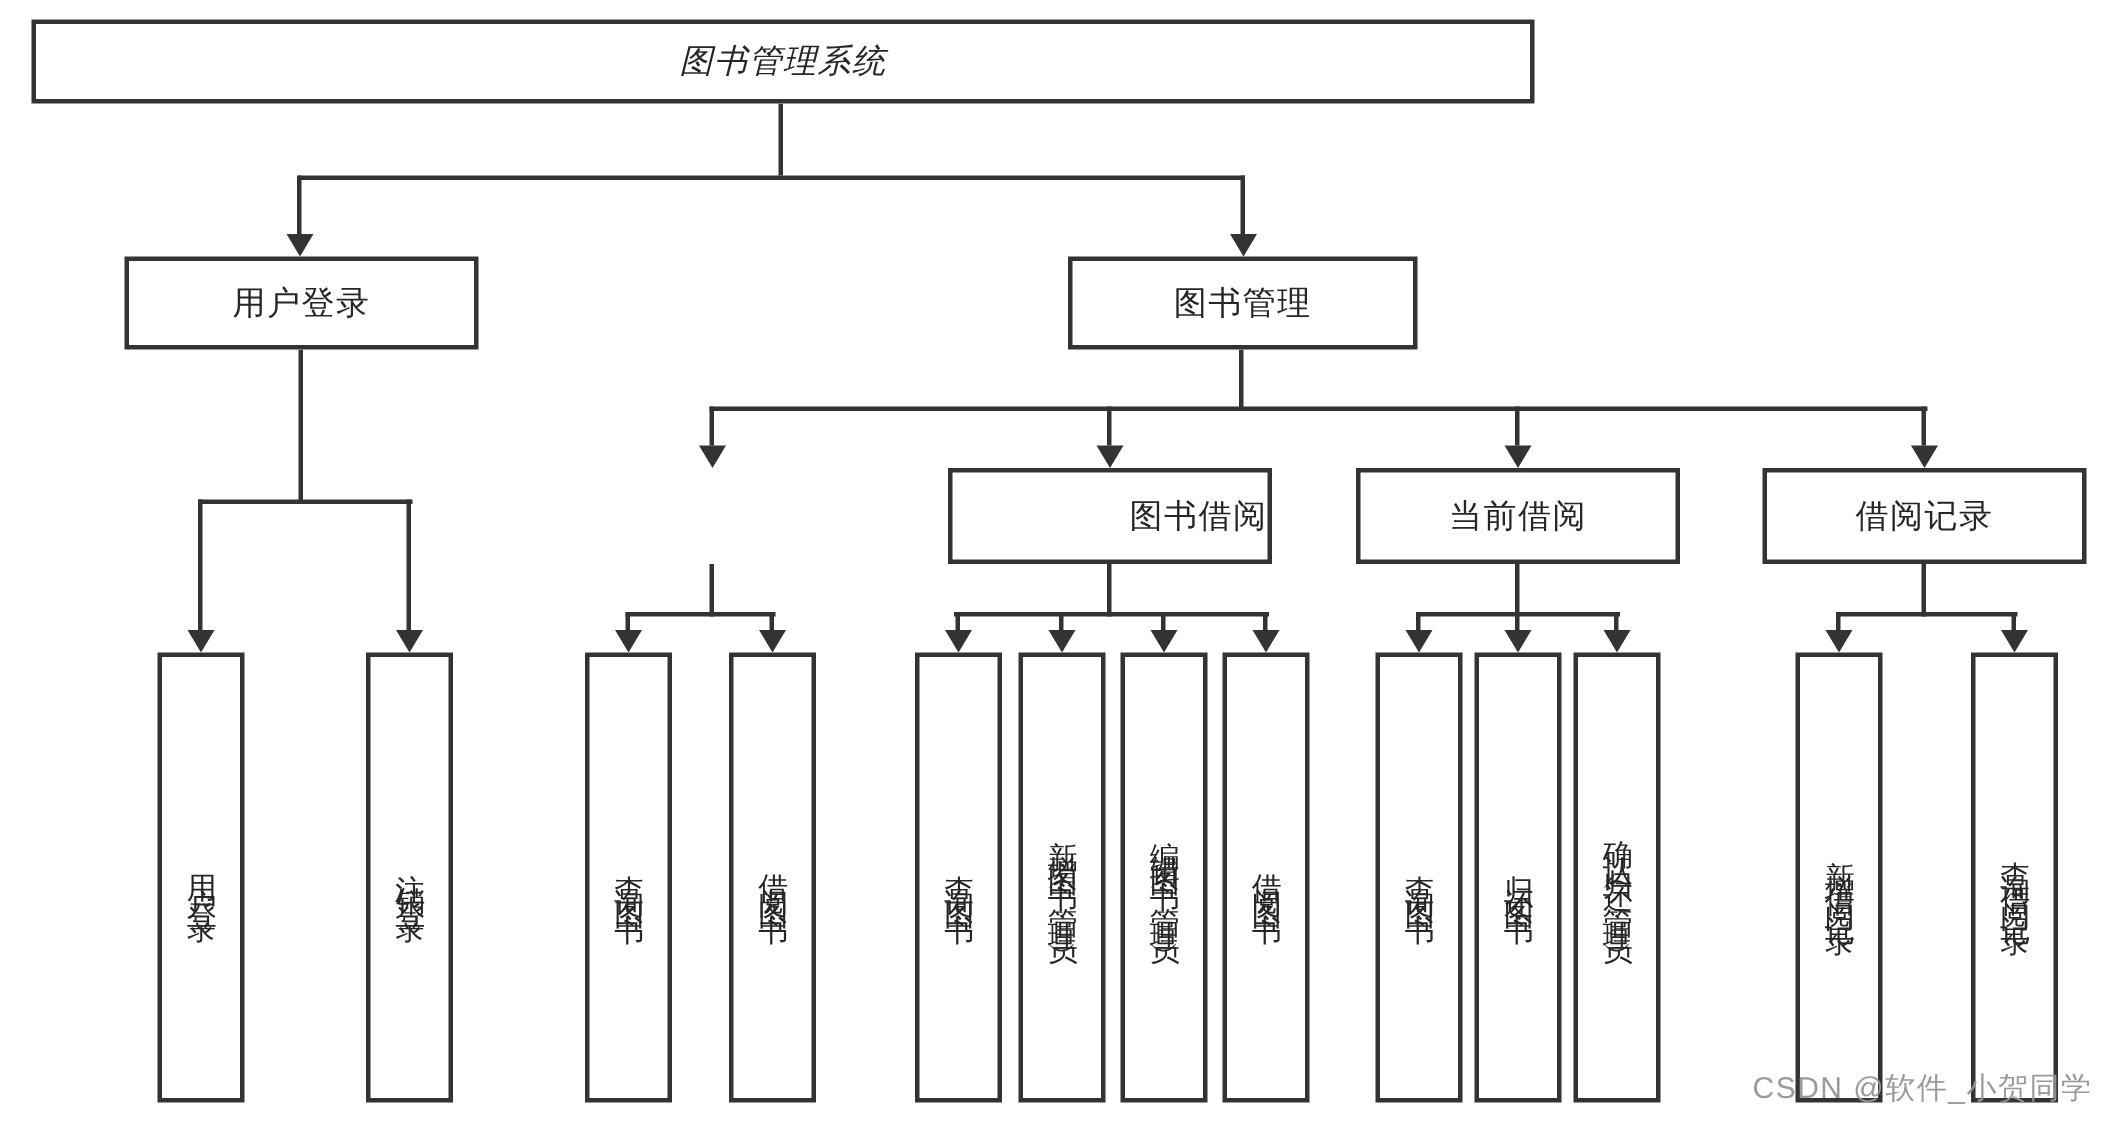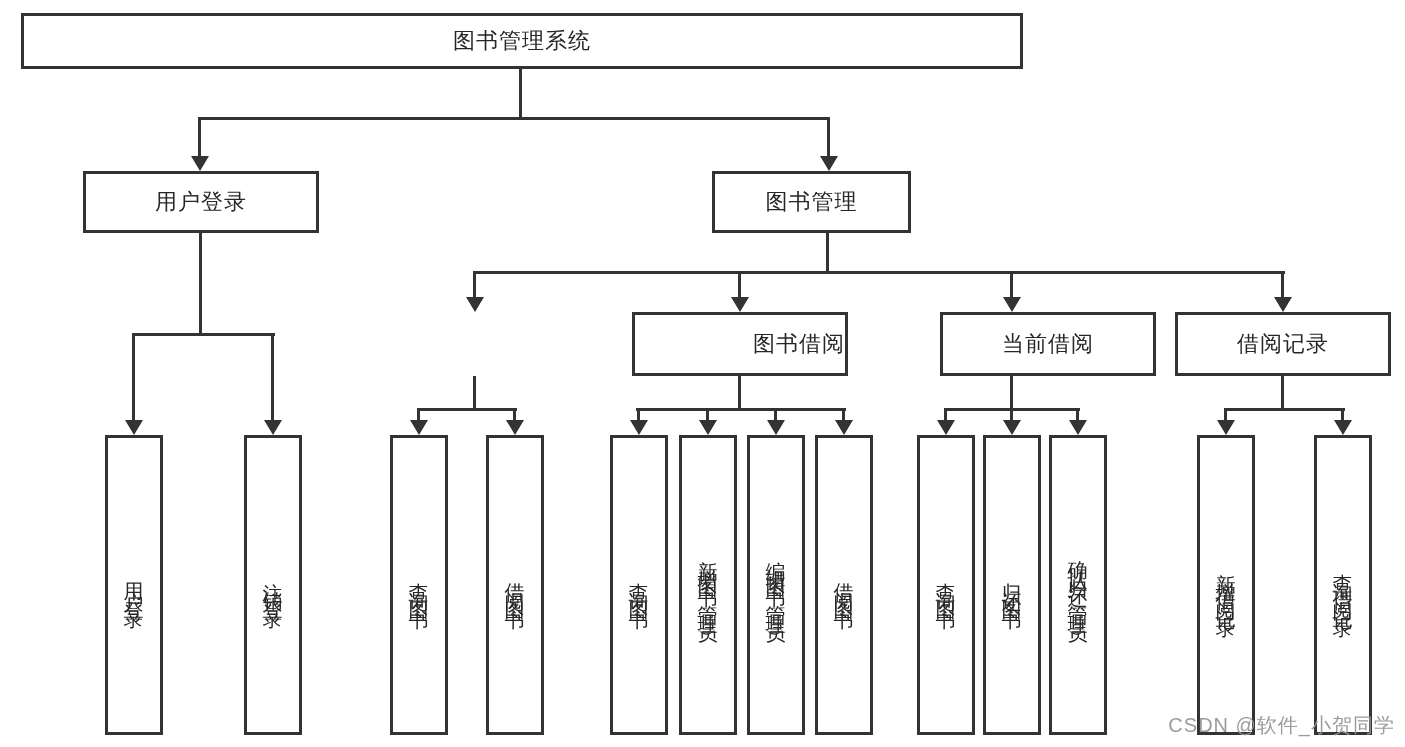--- a/index.html
+++ b/index.html
@@ -91,35 +91,35 @@
   <div class="line" style="left:944px;top:408px;width:136px;height:3px;"></div>
   <div class="arrow" style="left:944px;top:408px;height:12px;"></div>
   <div class="arrow" style="left:1010px;top:408px;height:12px;"></div>
   <div class="arrow" style="left:1076px;top:408px;height:12px;"></div>
 
   <div class="line" style="left:1281px;top:376px;width:3px;height:35px;"></div>
   <div class="line" style="left:1224px;top:408px;width:121px;height:3px;"></div>
   <div class="arrow" style="left:1224px;top:408px;height:12px;"></div>
   <div class="arrow" style="left:1341px;top:408px;height:12px;"></div>
 
-  <div class="box hbox" style="left:21px;top:13px;width:1002px;height:56px;">
+  <div class="box hbox" style="left:21px;top:13px;width:1002px;height:56px;font-style:italic;">
     <span>图书管理系统</span>
   </div>
 
   <div class="box hbox" style="left:83px;top:171px;width:236px;height:62px;">
     <span>用户登录</span>
   </div>
-  <div class="box hbox" style="left:712px;top:171px;width:199px;height:62px;">
+  <div class="box hbox" style="left:712px;top:171px;width:233px;height:62px;">
     <span>图书管理</span>
   </div>
 
   <div class="box hbox" style="left:632px;top:312px;width:216px;height:64px;justify-content:flex-end;">
     <span>图书借阅</span>
   </div>
-  <div class="box hbox" style="left:904px;top:312px;width:216px;height:64px;margin-left:36px;">
+  <div class="box hbox" style="left:904px;top:312px;width:216px;height:64px;">
     <span>当前借阅</span>
   </div>
   <div class="box hbox" style="left:1175px;top:312px;width:216px;height:64px;">
     <span>借阅记录</span>
   </div>
 
   <div class="box vbox" style="left:105px;top:435px;width:58px;height:300px;">
     <span>用户登录</span>
   </div>
   <div class="box vbox" style="left:244px;top:435px;width:58px;height:300px;">

